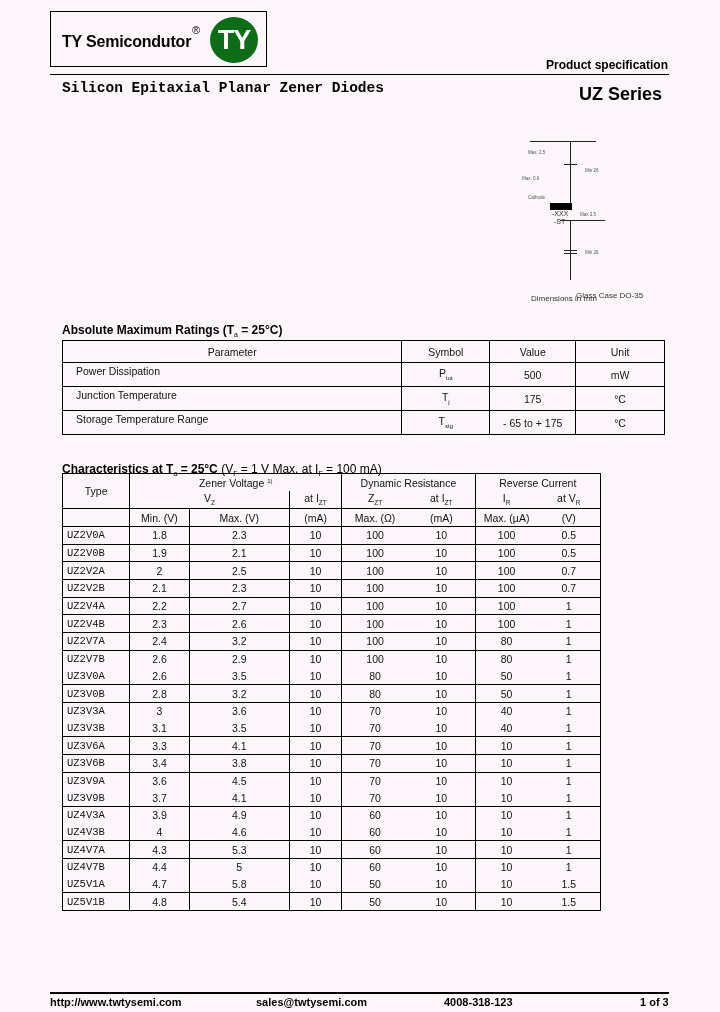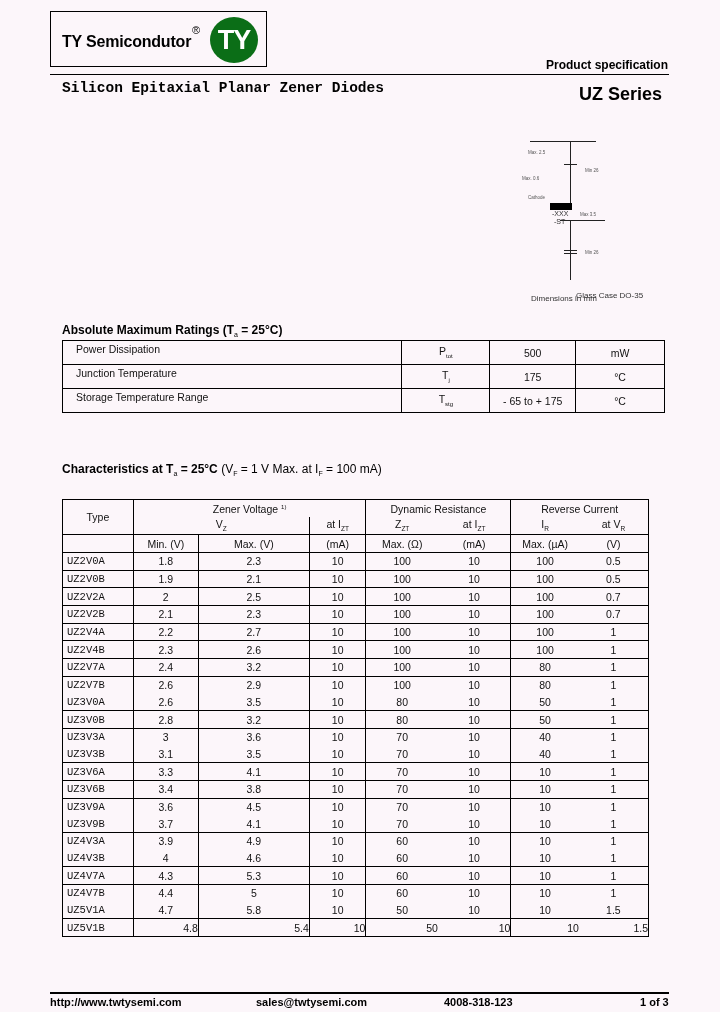--- a/index.html
+++ b/index.html
@@ -37,28 +37,28 @@
   .sec-title sub { font-size: 7px; font-weight: normal; }
 
   table { border-collapse: collapse; font-size: 10.5px; color: #111; }
   table.amr { position: absolute; left: 62px; top: 340px; width: 603px; }
   table.amr td, table.amr th {
     border: 1px solid #000; height: 21px; padding: 0; font-weight: normal; text-align: center;
   }
   table.amr td.param { text-align: left; padding-left: 13px; vertical-align: top; padding-top: 2px; }
   table.amr sub { font-size: 6px; }
 
-  table.chars { position: absolute; left: 62px; top: 499px; width: 587px; }
+  table.chars { position: absolute; left: 62px; top: 473px; width: 539px; }
   table.chars th, table.chars td { padding: 0; text-align: center; font-weight: normal; height: 16.7px; }
   table.chars th { height: 17px; }
   table.chars sub { font-size: 6.5px; }
   table.chars .bl { border-left: 1px solid #000; }
   table.chars .br { border-right: 1px solid #000; }
   table.chars .bt { border-top: 1px solid #000; }
-  table.chars .bb { border-bottom: 1px solid #000; text-align: right; }
+  table.chars .bb { border-bottom: 1px solid #000; }
   table.chars td.type { text-align: left; padding-left: 4px; font-family: Liberation Mono, monospace; }
   table.chars tr.sep td { border-top: 1px solid #000; }
 
   .hr-foot { left: 50px; top: 992px; width: 619px; height: 2px; background: #000; }
   .foot { top: 996px; font-size: 11px; font-weight: bold; }
 </style>
 </head>
 <body>
 
 <div class="abs logo-box"></div>
@@ -98,20 +98,26 @@
   <span>Absolute Maximum Ratings (T</span><sub>a</sub><span> = 25°C)</span>
 </div>
 <table class="amr">
   <colgroup>
       <col style="width:340px">
       <col style="width:88px">
       <col style="width:86px">
       <col style="width:89px">
     </colgroup>
   <tbody>
+      <tr>
+    <th>Parameter</th>
+    <th>Symbol</th>
+    <th>Value</th>
+    <th>Unit</th>
+  </tr>
   <tr>
     <td class="param">Power Dissipation</td>
     <td><span>P</span><sub>tot</sub></td>
     <td>500</td>
     <td>mW</td>
   </tr>
   <tr>
     <td class="param">Junction Temperature</td>
     <td><span>T</span><sub>j</sub></td>
     <td>175</td>

